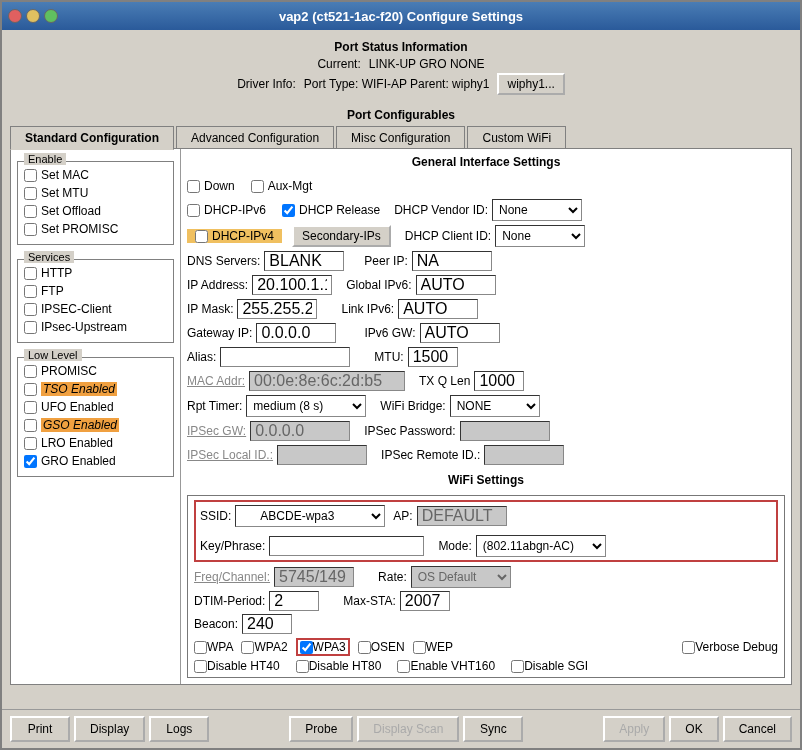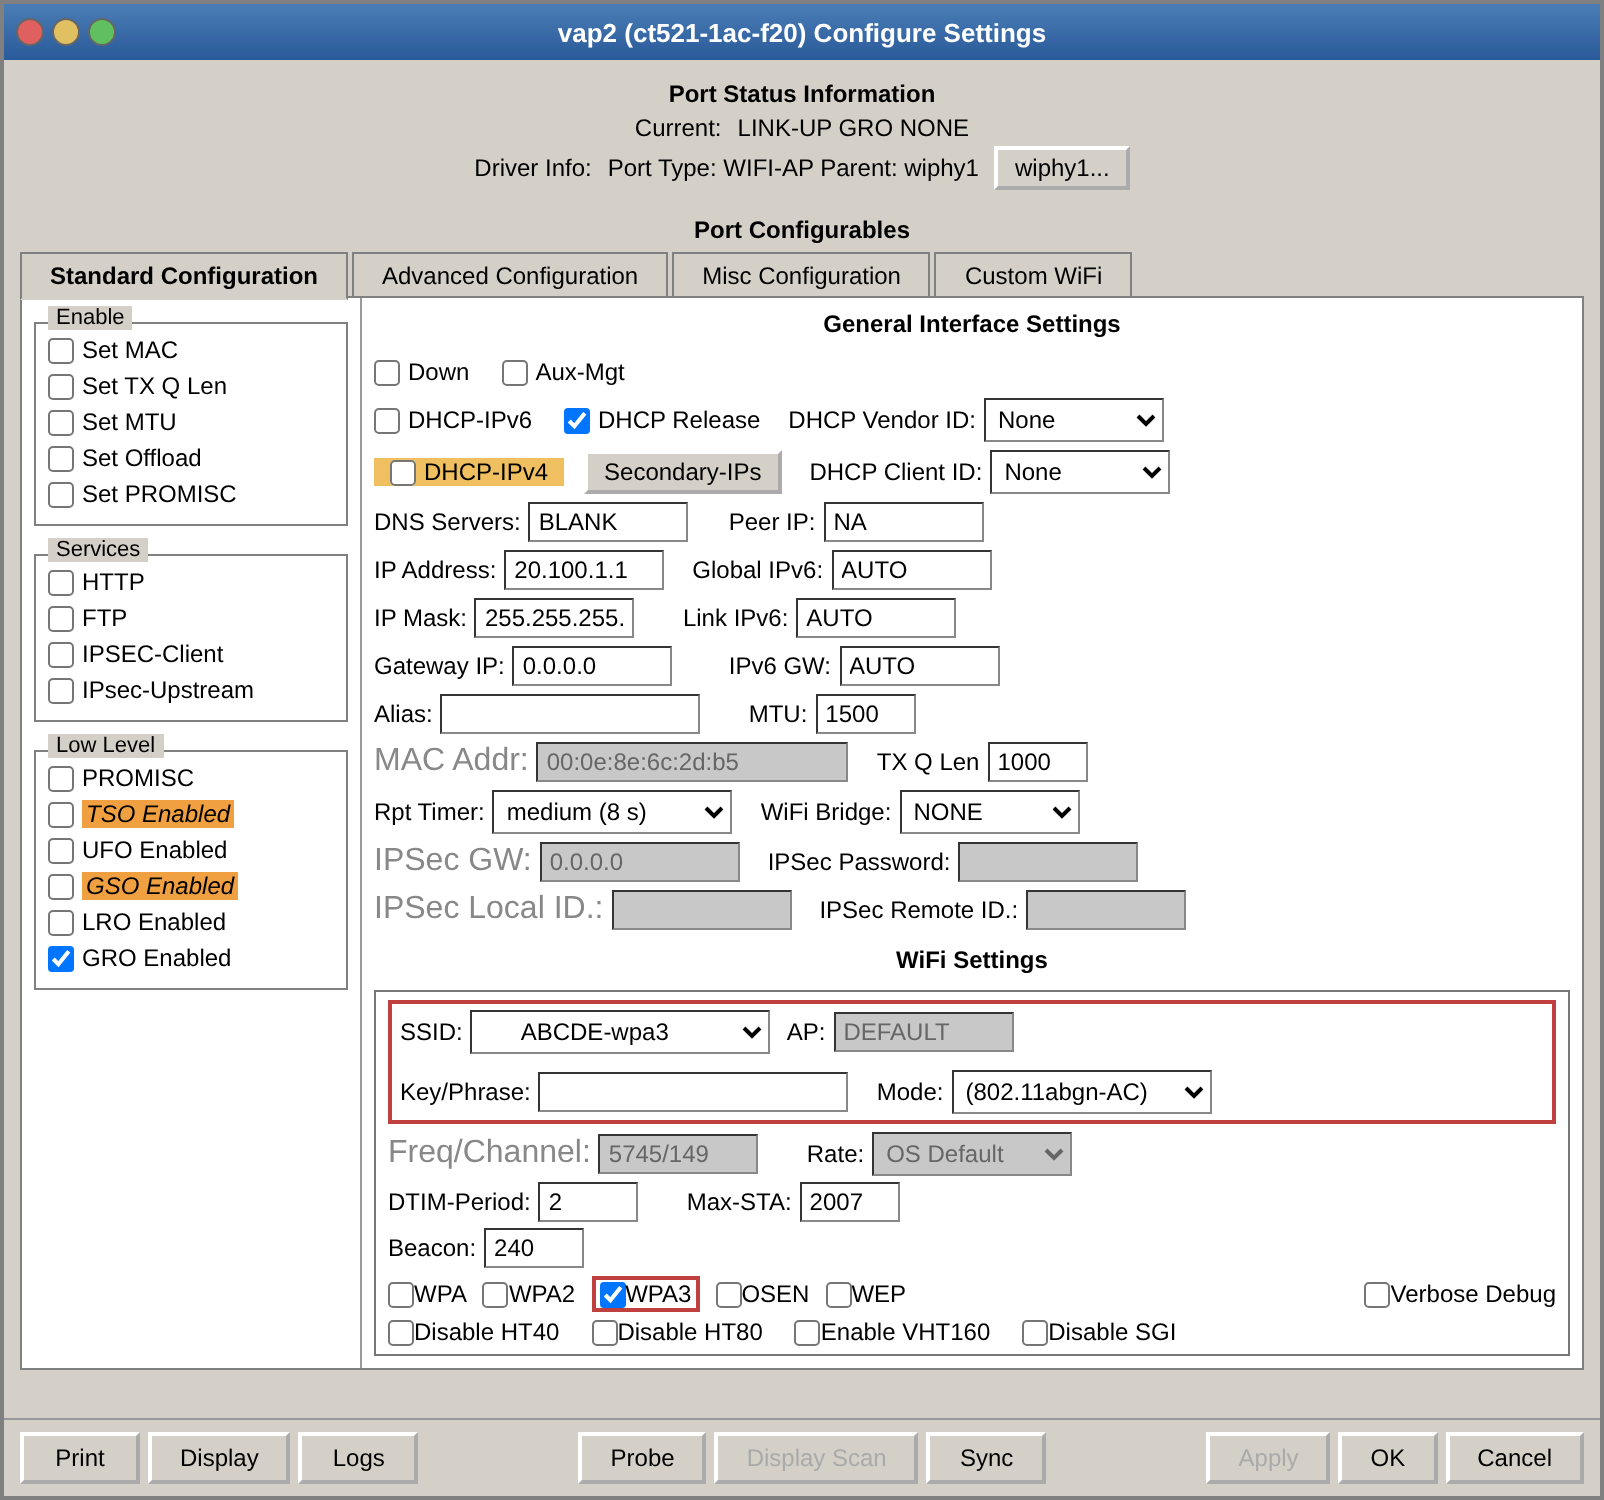--- a/index.html
+++ b/index.html
@@ -162,32 +162,33 @@
       font-size: 12px;
       margin-bottom: 4px;
     }
     .form-row {
       display: flex;
       align-items: center;
       gap: 4px;
       flex-wrap: nowrap;
     }
     .form-label {
-      font-size: 16px;
+      font-size: 12px;
       white-space: nowrap;
       color: #333;
+      text-decoration: underline;
     }
     .form-label.grayed {
       color: #888;
     }
     .form-input {
       background: #fff;
       border: 1px inset #888;
       padding: 1px 4px;
-      font-size: 12px;
+      font-size: 16px;
       height: 20px;
     }
     .form-input.medium { width: 80px; }
     .form-input.small { width: 50px; }
     .form-input.grayed {
       background: #c8c8c8;
       color: #666;
     }
     select.form-select {
       background: #fff;
@@ -302,24 +303,20 @@
 
       <div class="main-panel">
 
         <div class="left-panel">
 
           <div class="group-box">
             <span class="group-box-title">Enable</span>
             <div class="checkbox-item">
               <input type="checkbox" style="">
               <span>Set MAC</span>
-            </div>
-            <div class="checkbox-item">
-              <input type="checkbox" style="">
-              <span>Set TX Q Len</span>
             </div>
             <div class="checkbox-item">
               <input type="checkbox" style="">
               <span>Set MTU</span>
             </div>
             <div class="checkbox-item">
               <input type="checkbox" style="">
               <span>Set Offload</span>
             </div>
             <div class="checkbox-item">

